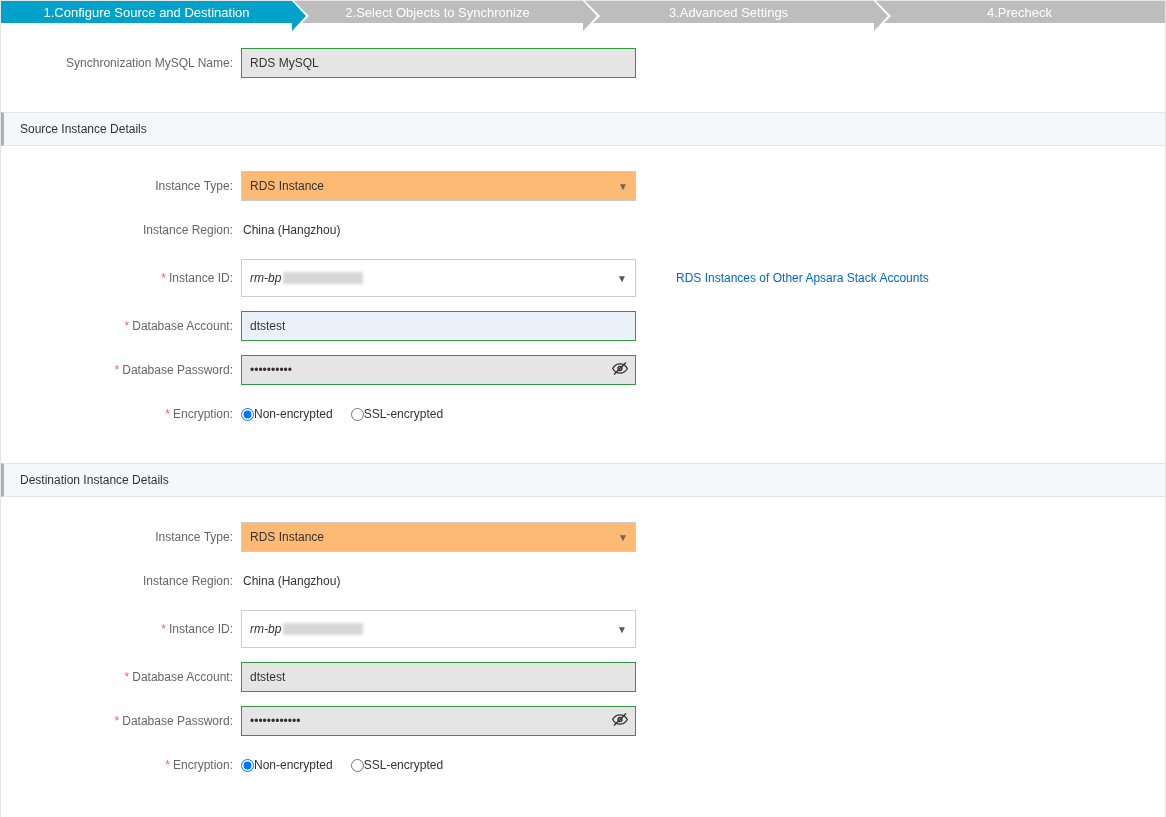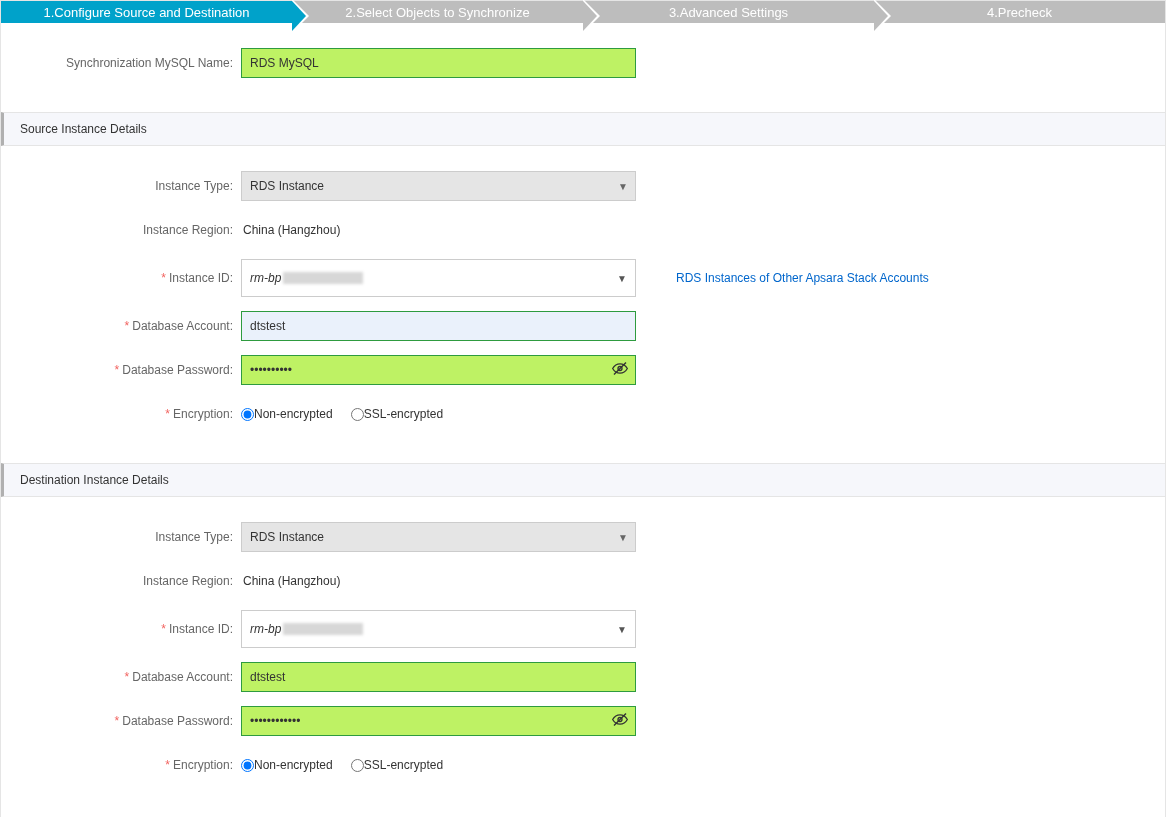--- a/index.html
+++ b/index.html
@@ -40,25 +40,25 @@
   .form-block { padding:25px 0 20px 0; }
   .form-row { display:flex; align-items:center; margin-bottom:14px; min-height:30px;}
   .label {
     width:240px; text-align:right; padding-right:8px; color:#666; font-size:12px;
     flex-shrink:0;
   }
   .req { color:#f26460; margin-right:3px; }
   .ctrl { display:flex; align-items:center; gap:16px; }
   .text-input, .select-input {
     height:30px; width:395px; padding:0 8px;
-    border:1px solid #ccc; background:#bef264;
+    border:1px solid #ccc; background:#e5e5e5;
     font-size:12px; color:#333;
   }
   .green-border { border:1px solid #2e9b3f; }
-  .select-native { appearance:none; -webkit-appearance:none; background:#e5e5e5; }
+  .select-native { appearance:none; -webkit-appearance:none; background:#fdba74; }
   .select-wrap { position:relative; display:inline-block; }
   .select-wrap .caret-down {
     position:absolute; right:8px; top:50%; transform:translateY(-50%);
     pointer-events:none; color:#666; font-size:10px;
   }
   .pwd-wrap { position:relative; display:inline-block; }
   .eye-icon {
     position:absolute; right:8px; top:50%; transform:translateY(-50%);
     cursor:pointer; color:#333;
   }

